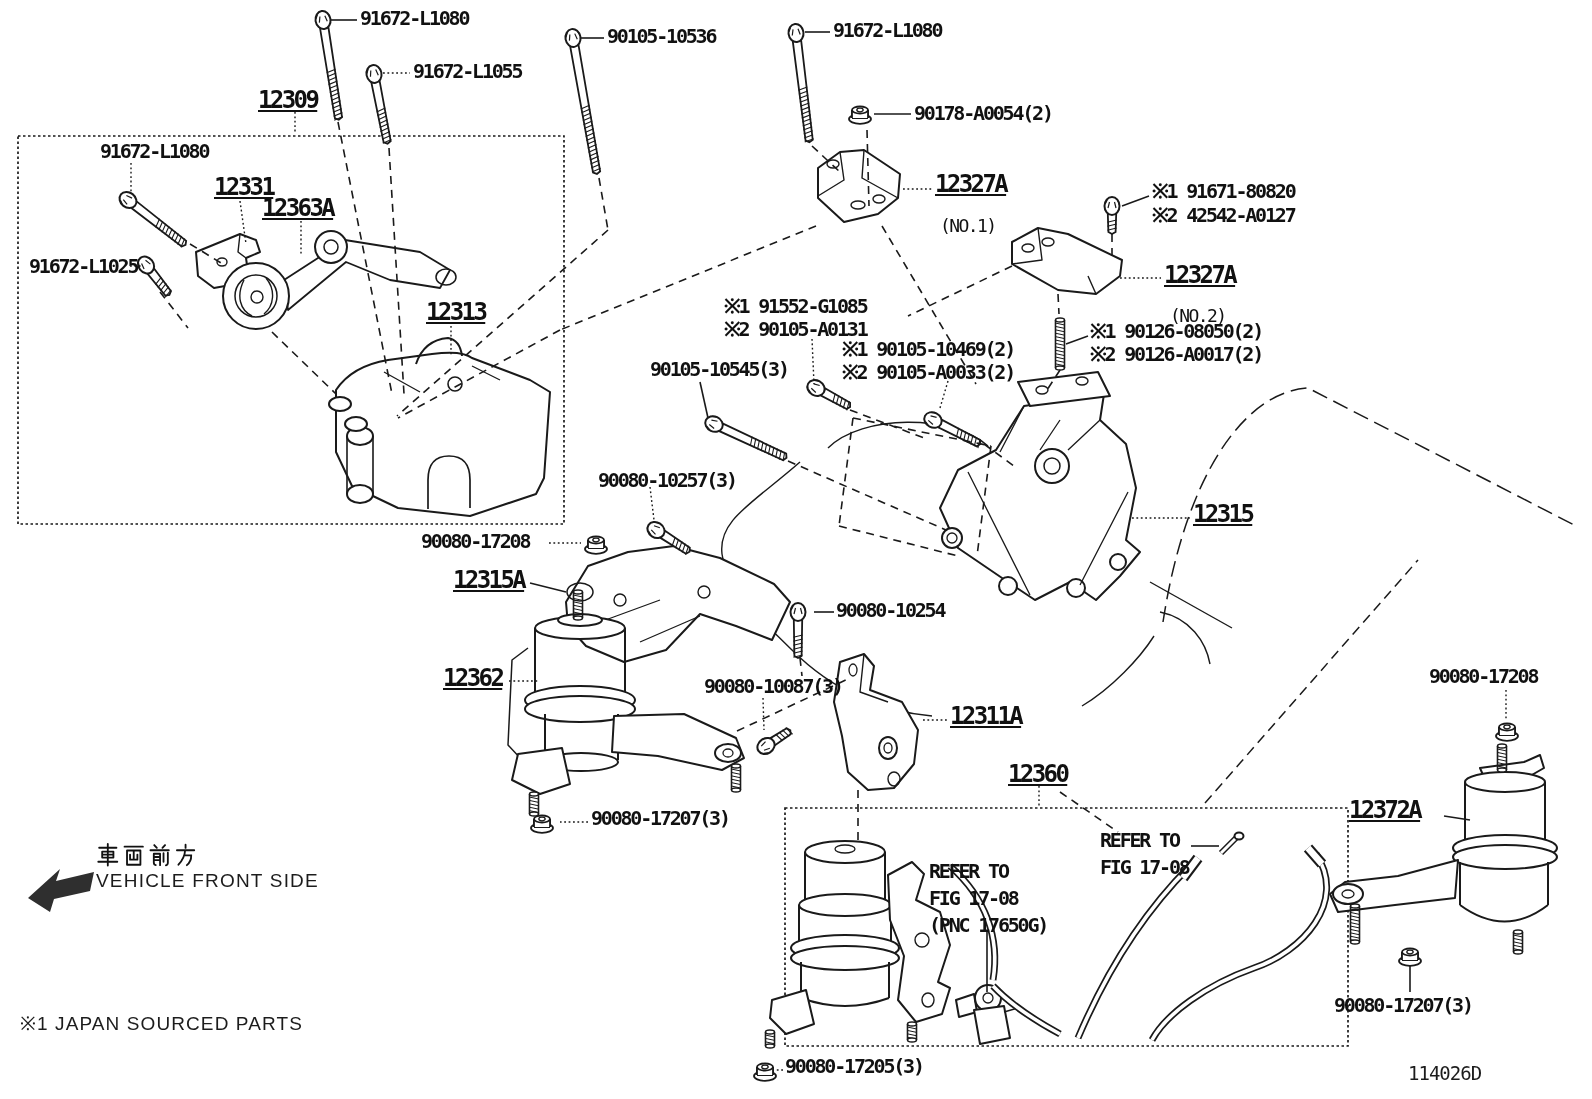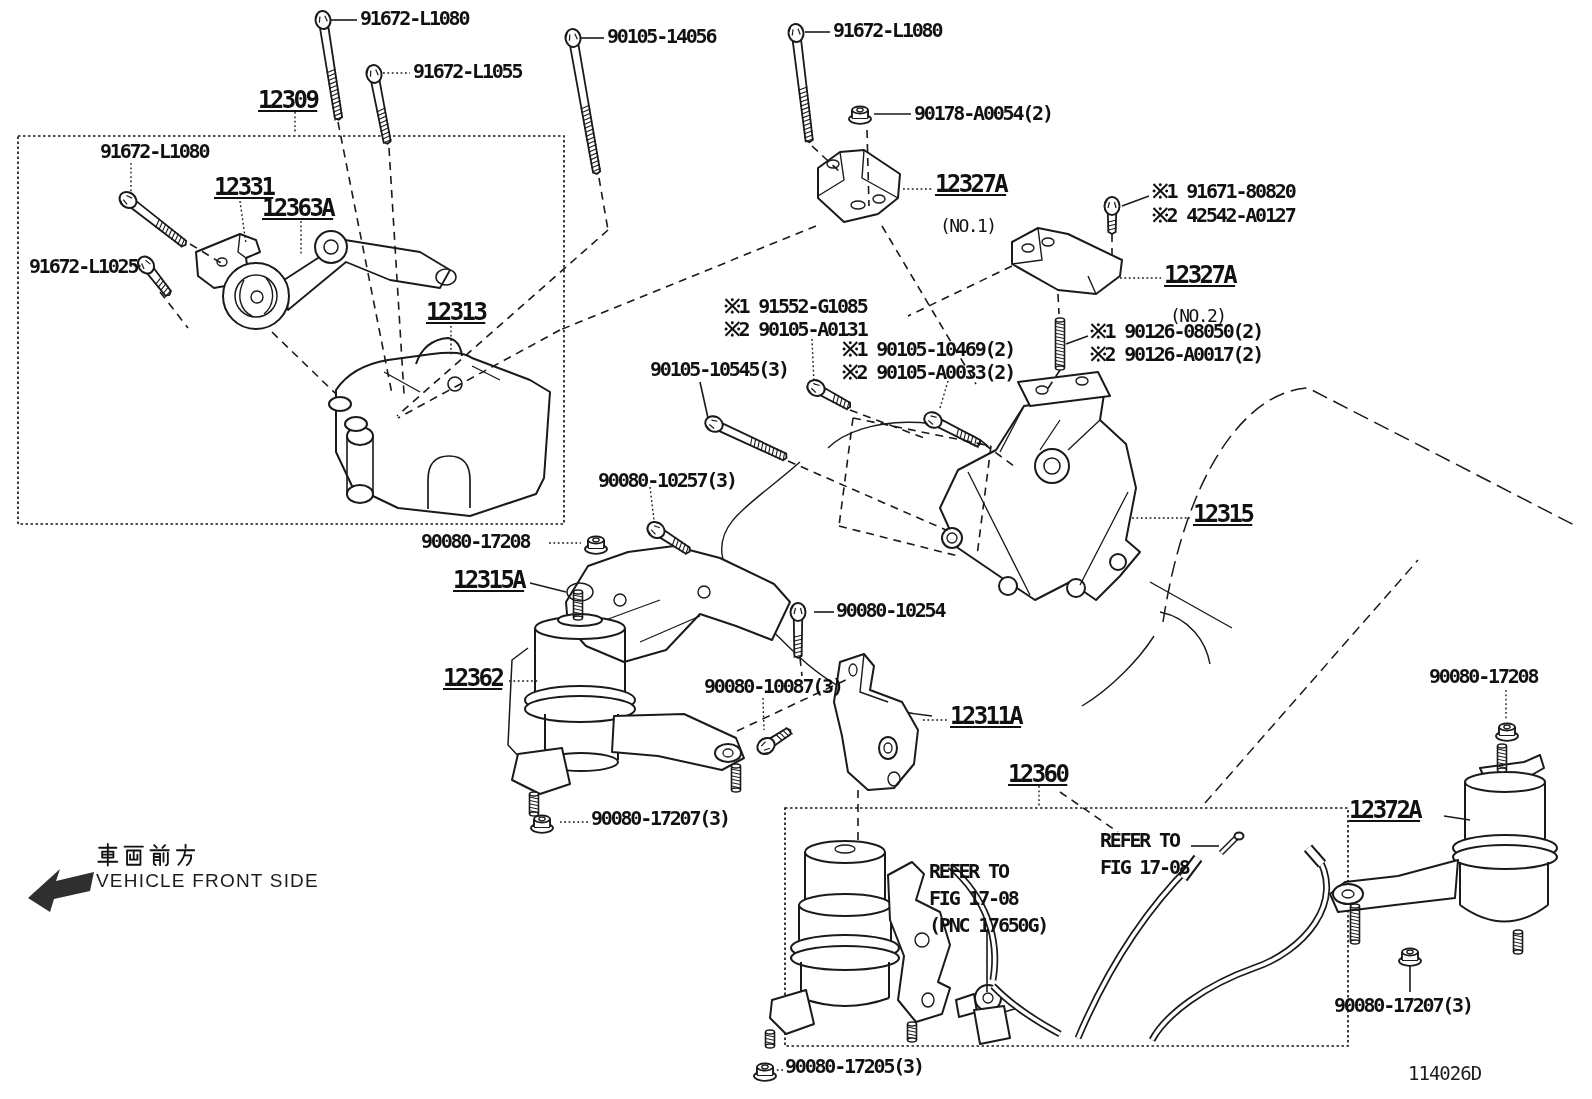--- a/index.html
+++ b/index.html
@@ -445,21 +445,21 @@
         <line x1="160" y1="292" x2="188" y2="328" stroke="#1a1a1a" stroke-width="1.6" stroke-dasharray="8,6"></line>
         <line x1="272" y1="332" x2="336" y2="394" stroke="#1a1a1a" stroke-width="1.6" stroke-dasharray="8,6"></line>
         <line x1="853" y1="418" x2="991" y2="446" stroke="#1a1a1a" stroke-width="1.6" stroke-dasharray="8,6"></line>
         <line x1="853" y1="418" x2="839" y2="526" stroke="#1a1a1a" stroke-width="1.6" stroke-dasharray="8,6"></line>
         <line x1="839" y1="526" x2="958" y2="556" stroke="#1a1a1a" stroke-width="1.6" stroke-dasharray="8,6"></line>
         <line x1="991" y1="446" x2="977" y2="556" stroke="#1a1a1a" stroke-width="1.6" stroke-dasharray="8,6"></line>
       </g>
 </svg>
 
 <span class="lbl pn" style="left:360px;top:6px">91672-L1080</span>
-<span class="lbl pn" style="left:607px;top:24px">90105-14056</span>
+<span class="lbl pn" style="left:607px;top:24px">90105-10536</span>
 <span class="lbl pn" style="left:413px;top:59px">91672-L1055</span>
 <span class="lbl pn" style="left:833px;top:18px">91672-L1080</span>
 <span class="lbl pn-lg" style="left:258px;top:86px">12309</span>
 <span class="lbl pn" style="left:914px;top:101px">90178-A0054(2)</span>
 <span class="lbl pn" style="left:100px;top:139px">91672-L1080</span>
 <span class="lbl pn-lg" style="left:214px;top:173px">12331</span>
 <span class="lbl pn-lg" style="left:262px;top:194px">12363A</span>
 <span class="lbl pn" style="left:29px;top:254px">91672-L1025</span>
 <span class="lbl pn-lg" style="left:935px;top:170px">12327A</span>
 <span class="lbl sub" style="left:940px;top:199px">(NO.1)</span>
@@ -489,14 +489,15 @@
 <span class="lbl pn" style="left:1100px;top:855px">FIG 17-08</span>
 <span class="lbl pn" style="left:929px;top:859px">REFER TO</span>
 <span class="lbl pn" style="left:929px;top:886px">FIG 17-08</span>
 <span class="lbl pn" style="left:929px;top:913px">(PNC 17650G)</span>
 <span class="lbl pn" style="left:1429px;top:664px">90080-17208</span>
 <span class="lbl pn-lg" style="left:1349px;top:796px">12372A</span>
 <span class="lbl pn" style="left:1334px;top:993px">90080-17207(3)</span>
 <span class="lbl pn" style="left:785px;top:1054px">90080-17205(3)</span>
 <span class="lbl fig" style="left:1408px;top:1062px">114026D</span>
 <span class="lbl eng" style="left:96px;top:870px">VEHICLE FRONT SIDE</span>
+<span class="lbl note" style="left:20px;top:1010px">※1 JAPAN SOURCED PARTS</span>
 
 </div>
 
 </body></html>

